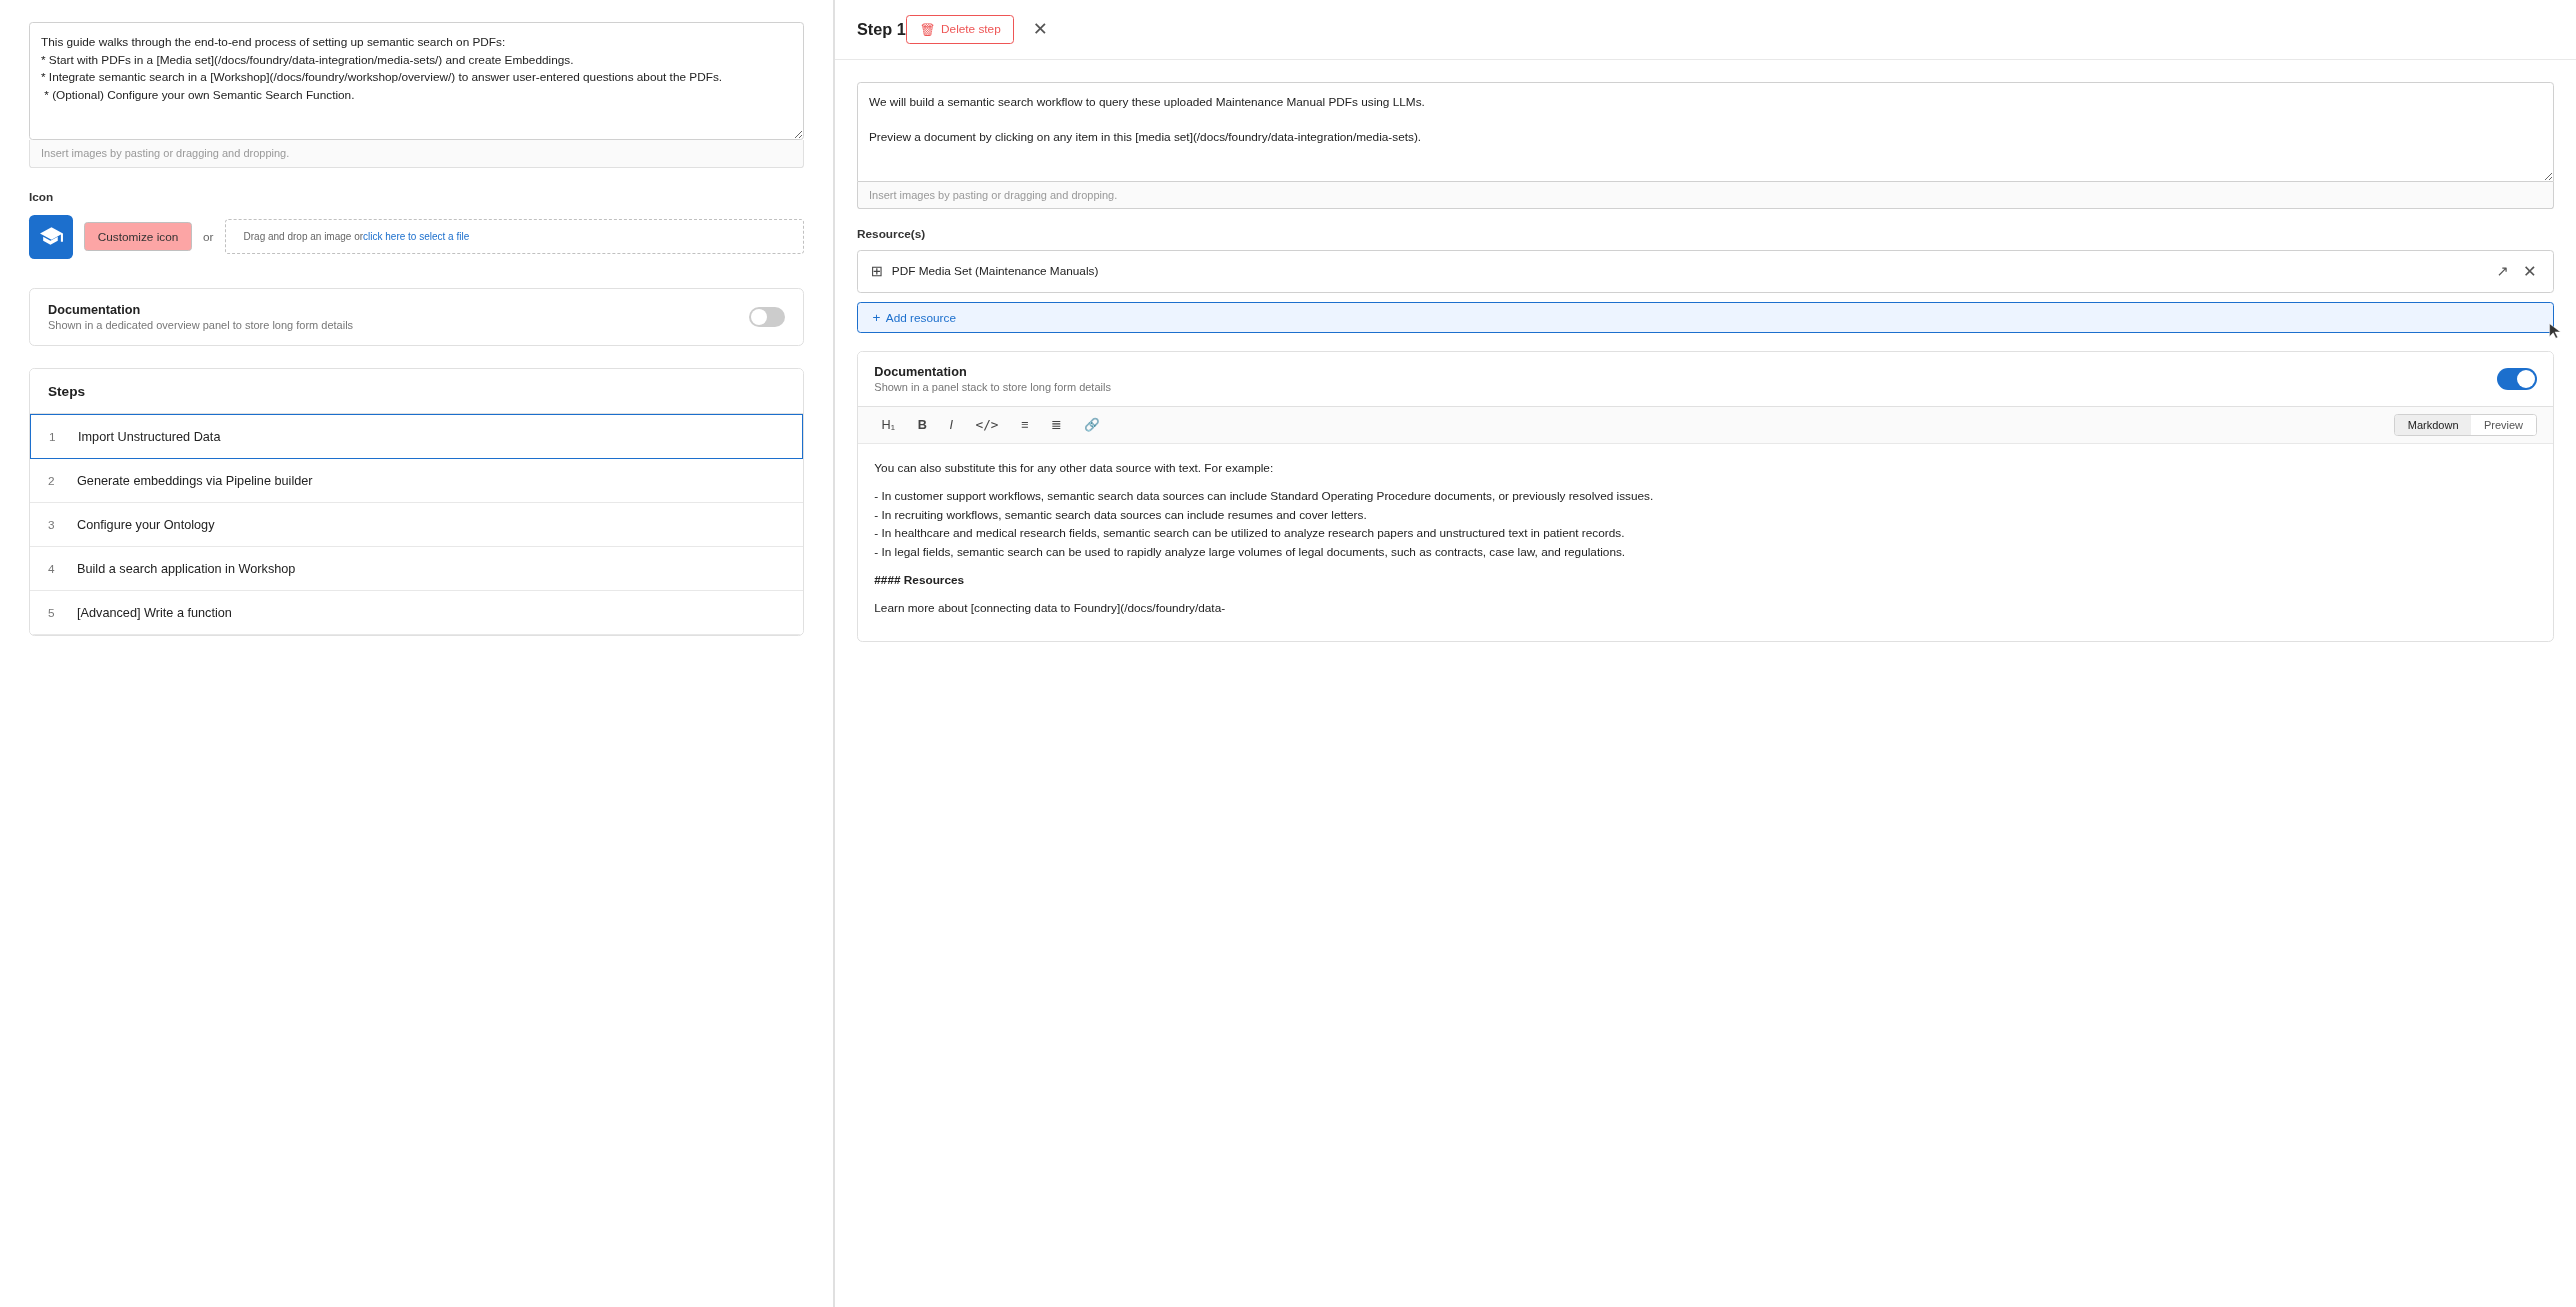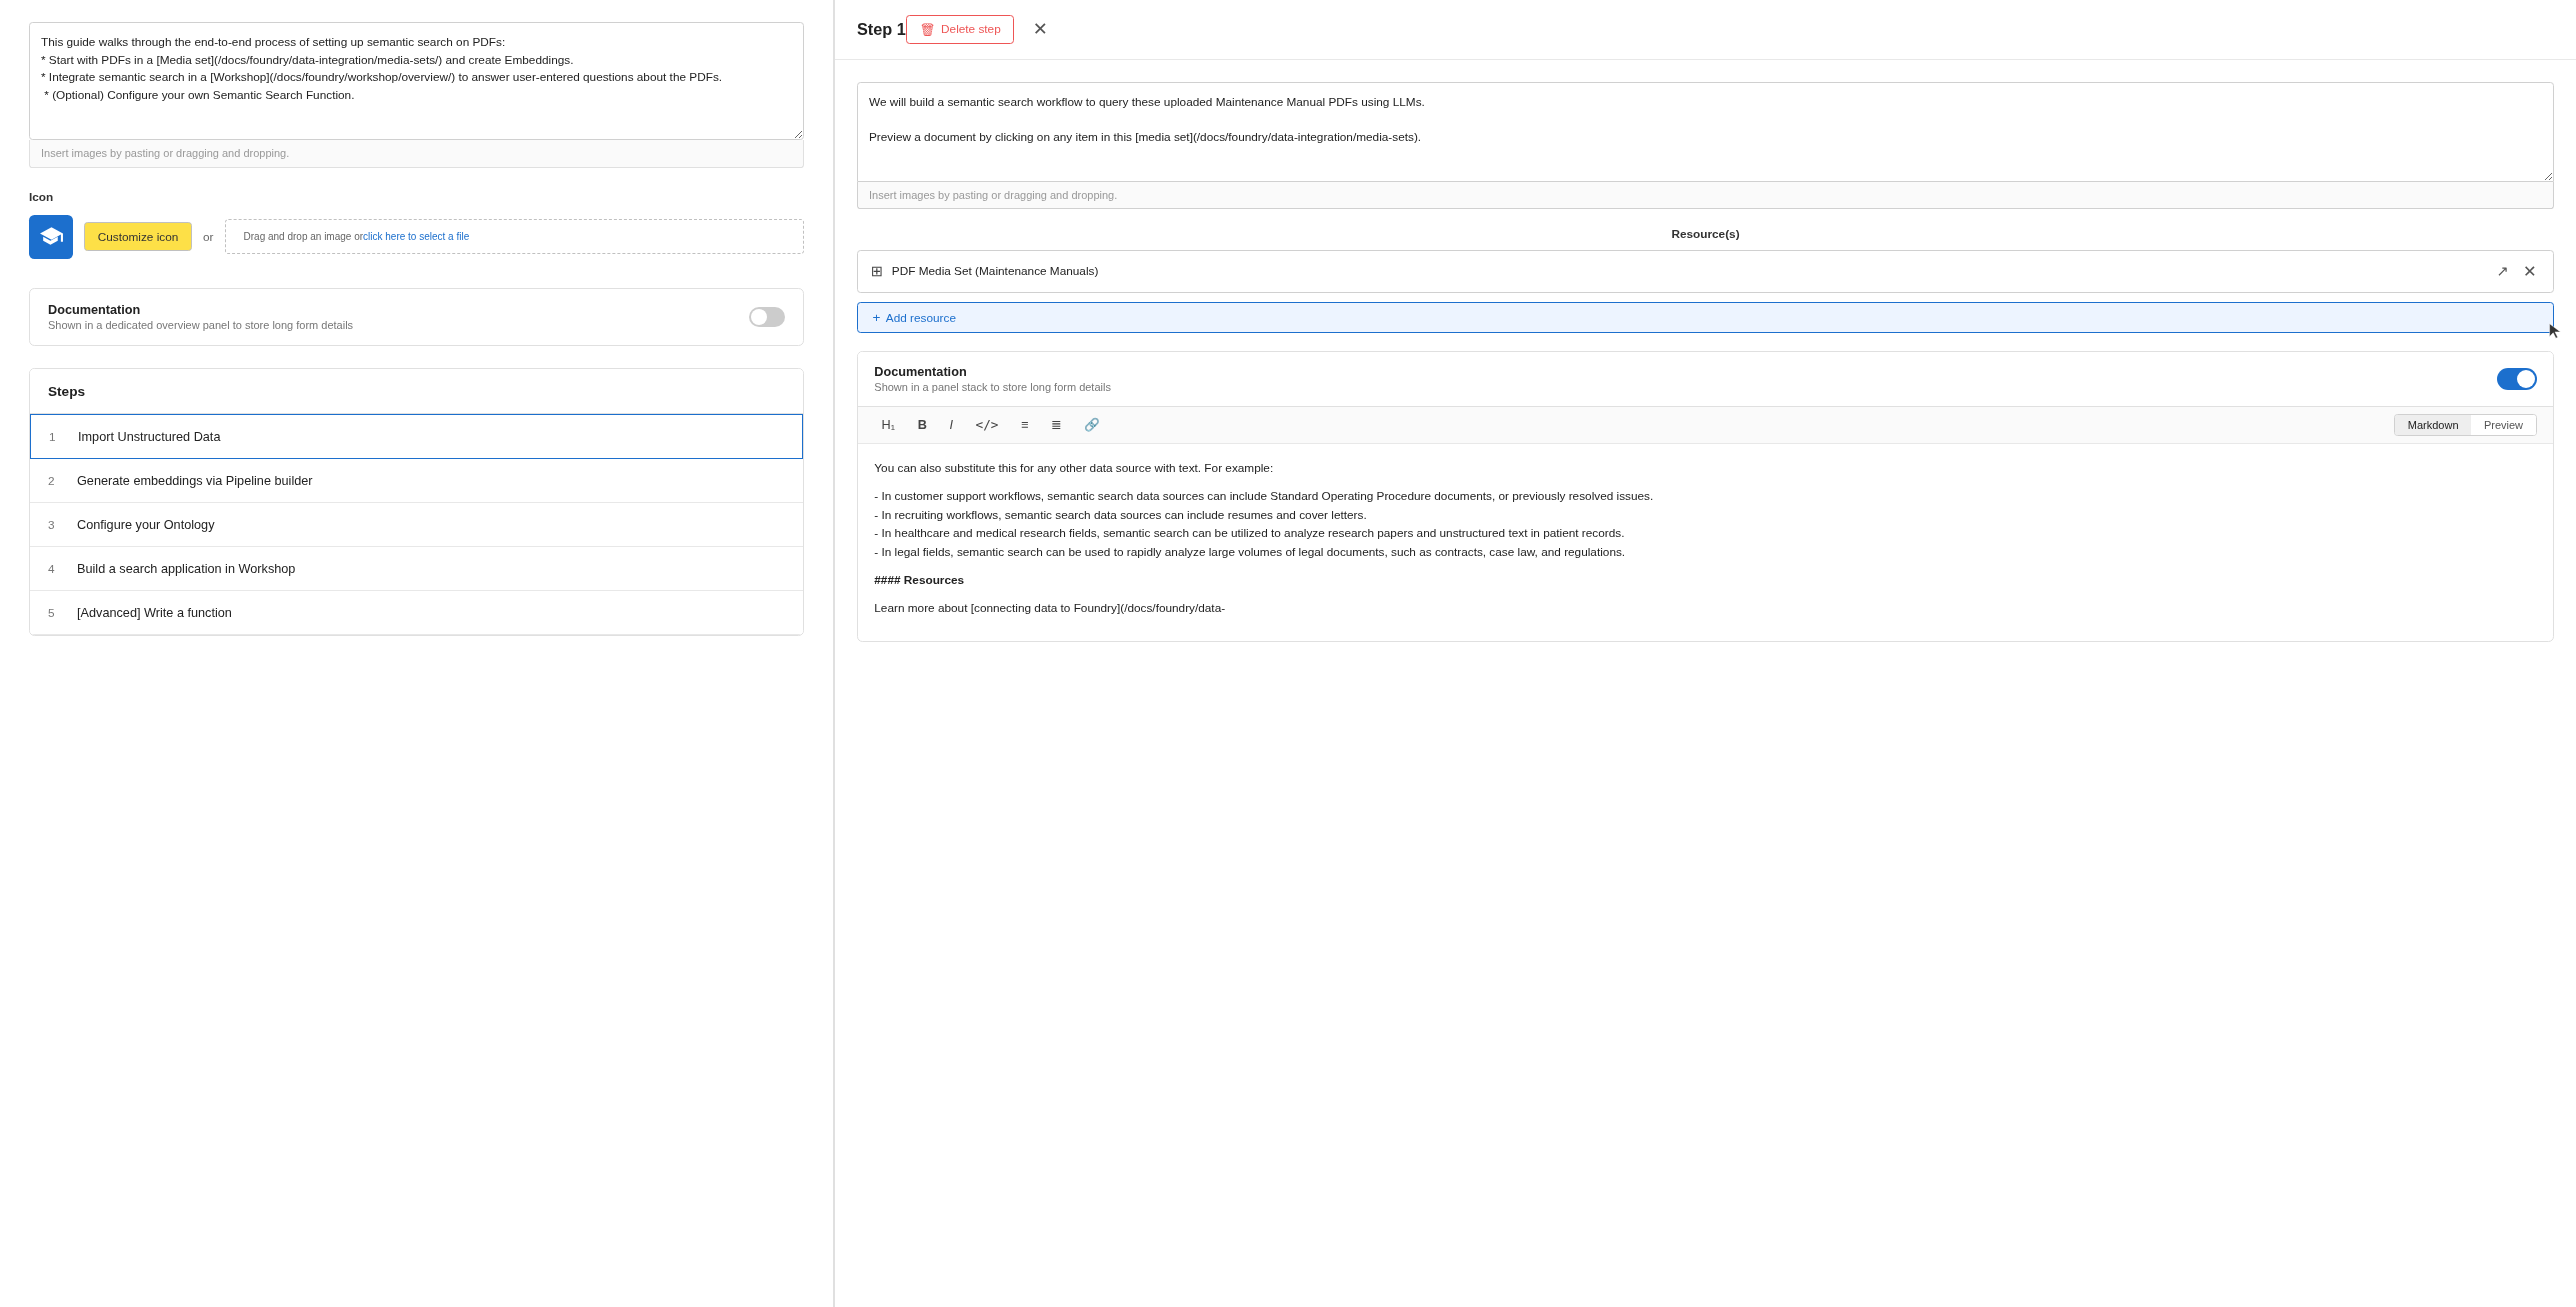--- a/index.html
+++ b/index.html
@@ -80,21 +80,21 @@
     }
 
     .icon-preview svg {
       fill: white;
       width: 25px;
       height: 25px;
     }
 
     .customize-icon-btn {
       border: 0.9px solid #c0c0c0;
-      background: #fde047;
+      background: #fca5a5;
       border-radius: 3.6px;
       padding: 6.3px 12.7px;
       font-size: 11.8px;
       cursor: pointer;
       color: #333;
     }
 
     .or-text {
       font-size: 11.8px;
       color: #666;
@@ -292,21 +292,20 @@
       background: #fafafa;
       border-radius: 0 0 3.6px 3.6px;
       margin-bottom: 18px;
     }
 
     .resources-label {
       font-size: 11.8px;
       font-weight: 600;
       color: #333;
       margin-bottom: 9px;
-      text-align: center;
     }
 
     .resource-item {
       display: flex;
       align-items: center;
       border: 0.9px solid #d0d0d0;
       border-radius: 3.6px;
       padding: 9px 12.7px;
       margin-bottom: 9px;
       gap: 9px;

